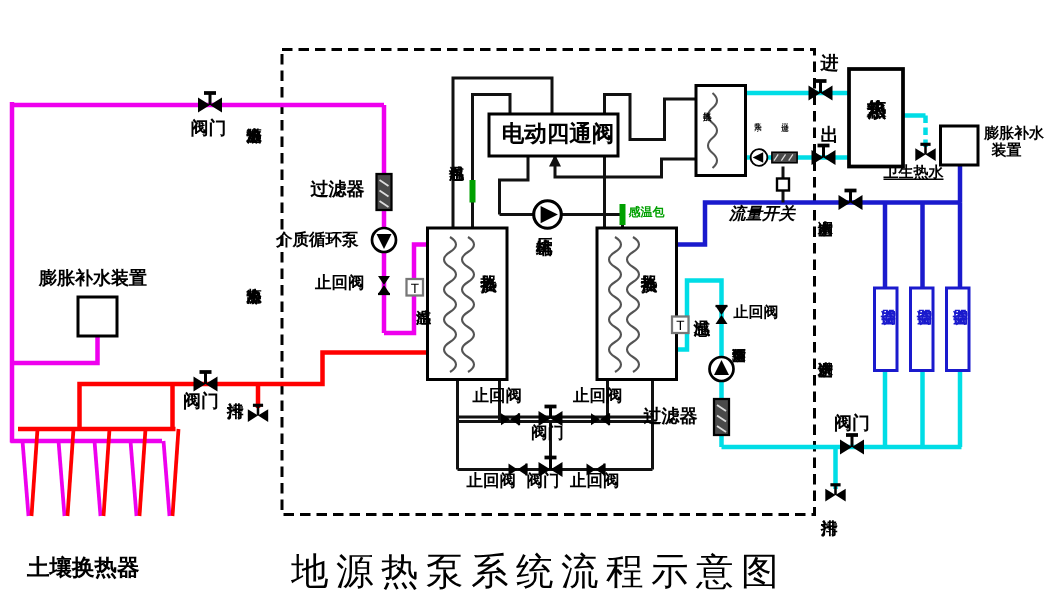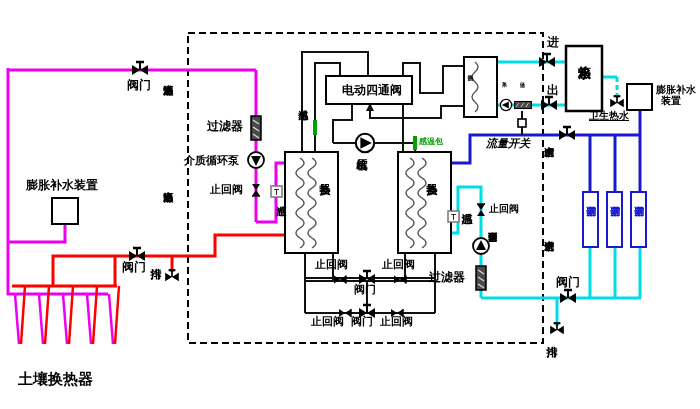--- a/index.html
+++ b/index.html
@@ -170,35 +170,36 @@
   <use href="#pump" transform="translate(256,160) rotate(90)"></use>
   <use href="#pump" transform="translate(365,143) scale(1.15)"></use>
   <use href="#pump" transform="translate(481,246) rotate(-90)"></use>
   <use href="#pump" transform="translate(506,105) scale(0.7) rotate(180)"></use>
 
   <use href="#filterbox" transform="translate(256,128)"></use>
   <use href="#filterbox" transform="translate(481,278)"></use>
   <use href="#filterbox" transform="translate(523,105) rotate(90) scale(0.7)"></use>
 </svg>
 
+<div class="lbl serif" style="left:194px;top:368px;font-size:25px;letter-spacing:5px;">地源热泵系统流程示意图</div>
 
 <div class="lbl" style="left:127px;top:79px;font-size:12px;">阀门</div>
 <div class="lbl v" style="left:162px;top:77px;font-size:10px;">冷热源水进</div>
 <div class="lbl" style="left:26px;top:179px;font-size:12px;">膨胀补水装置</div>
 <div class="lbl v" style="left:162px;top:184px;font-size:10px;">冷热源水出</div>
 <div class="lbl" style="left:122px;top:261px;font-size:12px;">阀门</div>
 <div class="lbl v" style="left:149px;top:259px;font-size:11px;">排污</div>
 <div class="lbl" style="left:18px;top:340px;font-size:15px;margin-top:31px;">土壤换热器</div>
 
 <div class="lbl" style="left:207px;top:120px;font-size:12px;">过滤器</div>
 <div class="lbl" style="left:184px;top:155px;font-size:11px;">介质循环泵</div>
 <div class="lbl" style="left:210px;top:184px;font-size:11px;">止回阀</div>
 <div class="lbl v" style="left:275px;top:198px;font-size:10px;">温感</div>
 <div class="lbl v" style="left:297px;top:102px;font-size:10px;">感温包</div>
-<div class="lbl ctr" style="left:326px;top:76px;width:92px;height:28px;font-size:12px;">电动四通阀</div>
+<div class="lbl ctr" style="left:326px;top:76px;width:92px;height:28px;font-size:15px;">电动四通阀</div>
 <div class="lbl v" style="left:355px;top:150px;font-size:11px;">压缩机</div>
 <div class="lbl v" style="left:318px;top:175px;font-size:11px;">换热器</div>
 <div class="lbl v" style="left:425px;top:175px;font-size:11px;">换热器</div>
 <div class="lbl green" style="left:419px;top:138px;font-size:8px;">感温包</div>
 <div class="lbl" style="left:315px;top:259px;font-size:11px;">止回阀</div>
 <div class="lbl" style="left:382px;top:259px;font-size:11px;">止回阀</div>
 <div class="lbl" style="left:354px;top:284px;font-size:11px;">阀门</div>
 <div class="lbl" style="left:311px;top:316px;font-size:11px;">止回阀</div>
 <div class="lbl" style="left:351px;top:316px;font-size:11px;">阀门</div>
 <div class="lbl" style="left:380px;top:316px;font-size:11px;">止回阀</div>

